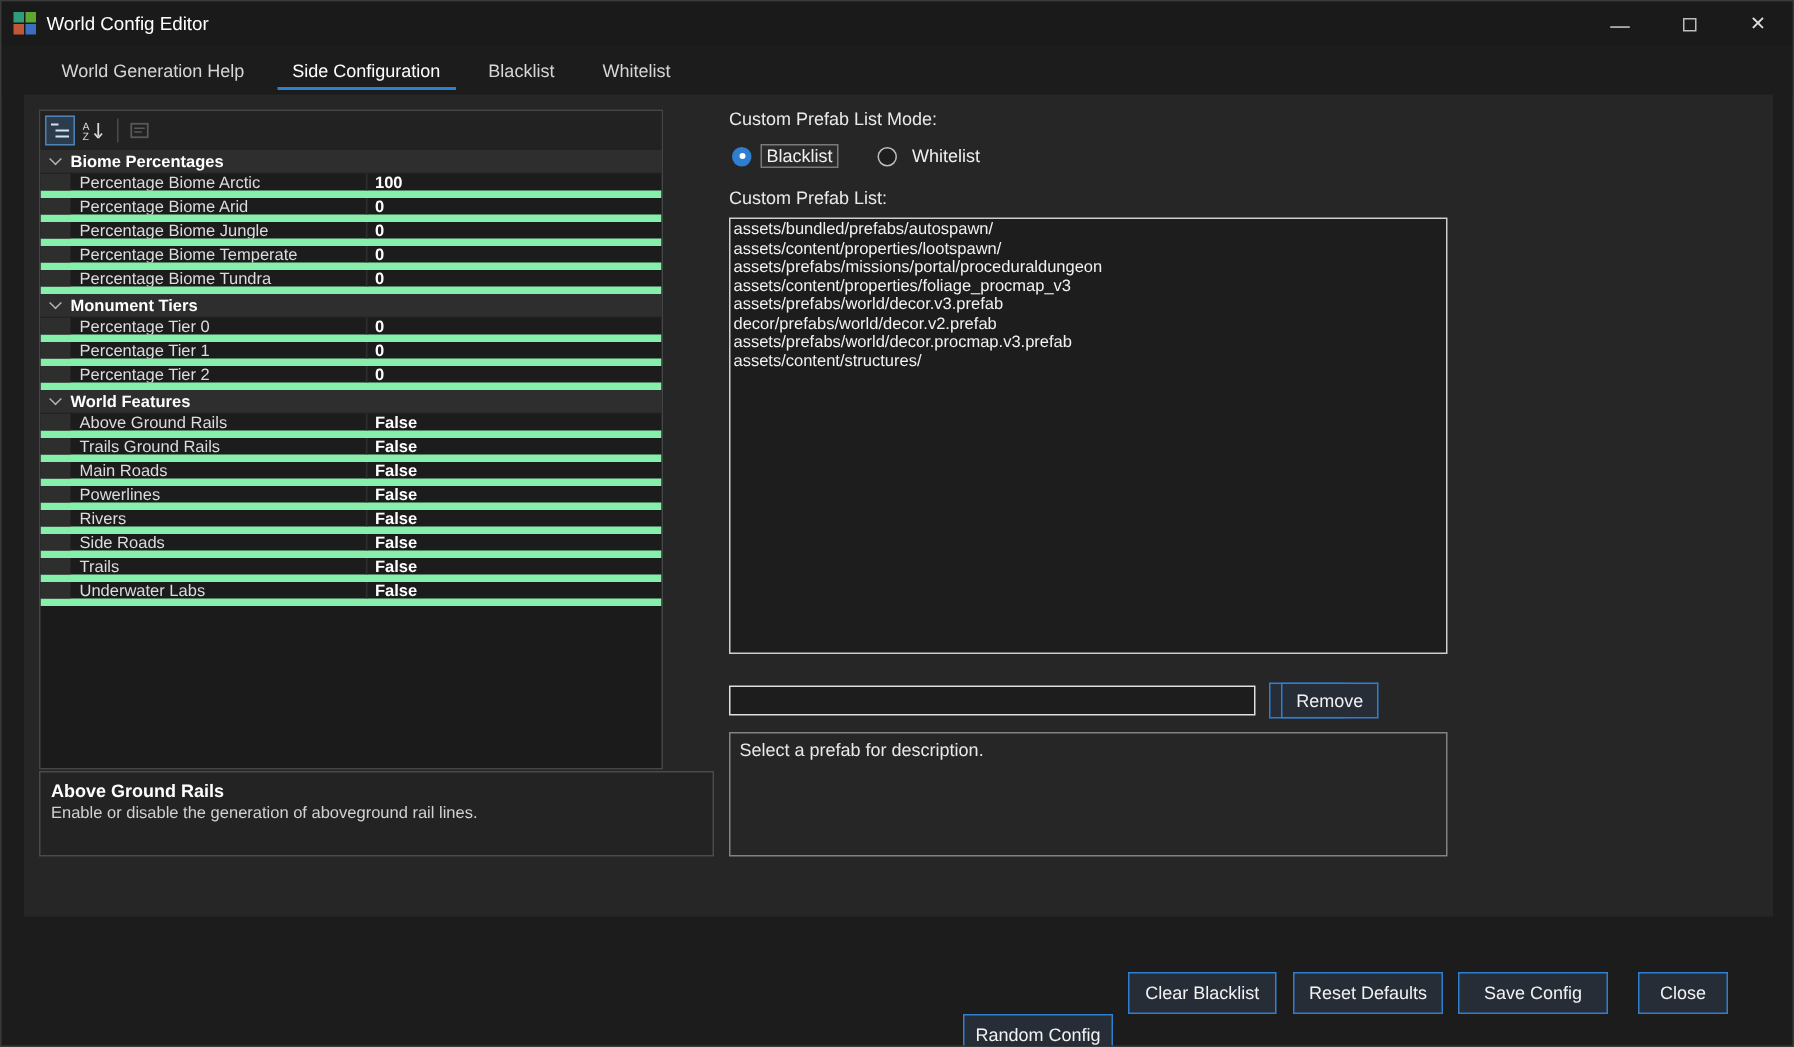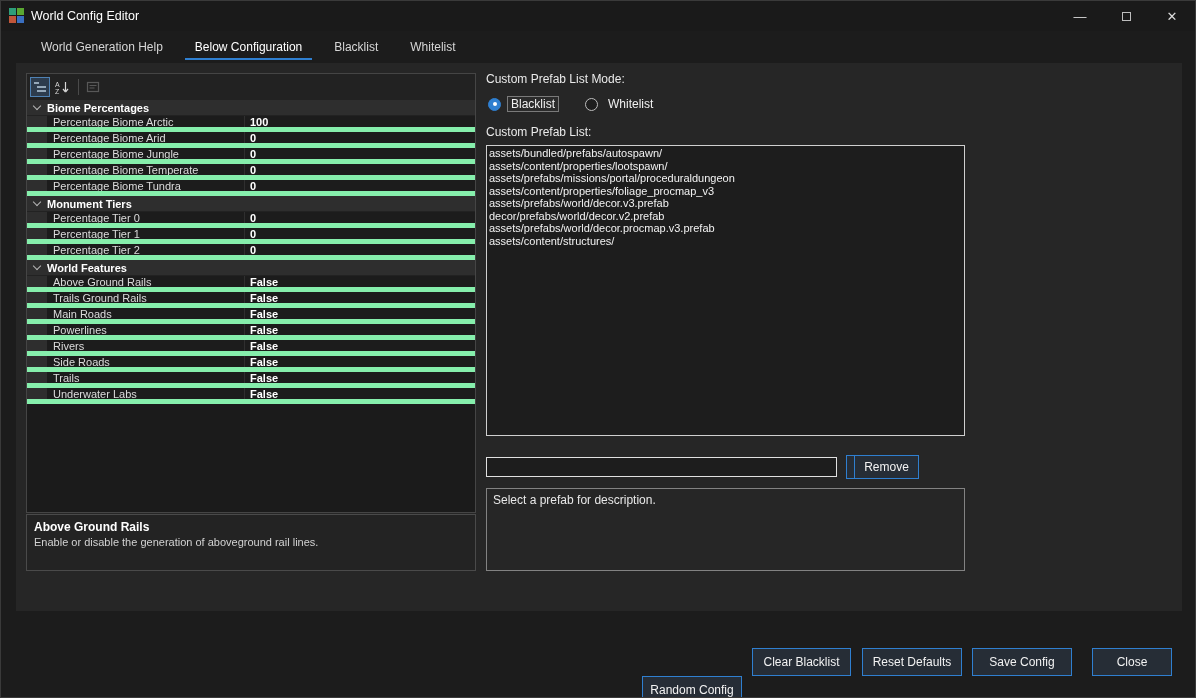--- a/index.html
+++ b/index.html
@@ -20,21 +20,21 @@
   
   .tabstrip { position:absolute; left:0; top:30px; width:100%; height:32px; background:#1c1c1c; display:flex; align-items:center; padding-left:24px; }
   .tab { padding:0 16px; height:30px; line-height:30px; color:#d6d6d6; font-size:12px; position:relative; cursor:default; }
   .tab.active { color:#ffffff; }
   .tab.active::after { content:""; position:absolute; left:6px; right:6px; bottom:2px; height:2px; background:var(--accent); }
 
   
   .content { position:absolute; left:15px; top:62px; width:1166px; height:548px; background:#262626; }
 
   
-  .pgrid { position:absolute; left:10px; top:10px; width:450px; height:440px; background:#1b1b1b; border:1px solid #454545; display:flex; flex-direction:column; }
+  .pgrid { position:absolute; left:10px; top:10px; width:416px; height:440px; background:#1b1b1b; border:1px solid #454545; display:flex; flex-direction:column; }
   .pg-toolbar { height:26px; background:#222222; display:flex; align-items:center; padding-left:3px; flex:none; }
   .tb-icon { width:20px; height:20px; display:flex; align-items:center; justify-content:center; margin-right:2px; border:1px solid transparent; }
   .tb-icon.selected { background:#2d3c4d; border-color:#4f82b4; }
   .tb-icon.disabled { opacity:.45; }
   .tb-sep { width:1px; height:16px; background:#4a4a4a; margin:0 4px; }
   .pg-rows { flex:1; overflow:hidden; }
   .pg-row { display:flex; height:16px; align-items:stretch; font-size:11px; }
   .pg-category { background:#2e2e2e; border-bottom:1px solid #222; }
   .pg-category .pg-label { font-weight:bold; color:#ffffff; display:flex; align-items:center; }
   .pg-gutter { width:20px; flex:none; display:flex; align-items:center; justify-content:center; background:#2e2e2e; }
@@ -71,21 +71,21 @@
   .remove-btn { position:absolute; left:838px; top:392px; width:65px; height:24px; }
 
   .prefab-desc { position:absolute; left:470px; top:425px; width:479px; height:83px; background:#262626; border:1px solid #828282; padding:4px 6px; color:#e8e8e8; font-size:12px; }
 
   
   .footer-btn { position:absolute; top:647px; height:28px; }
   .b-random { left:641px; width:100px;margin-top:28px; }
   .b-clear  { left:751px; width:99px; }
   .b-reset  { left:861px; width:100px; }
   .b-save   { left:971px; width:100px; }
-  .b-close  { left:1091px; width:80px; }
+  .b-close  { left:1091px; width:60px; }
 </style>
 </head>
 <body>
 
 <div class="window">
 
   <div class="titlebar">
     <span class="app-icon">
       <i style="background:#2e9e7a"></i>
         <i style="background:#5aa832"></i>
@@ -97,21 +97,21 @@
       <div class="win-btn">—</div>
       <div class="win-btn max">
           <span></span>
         </div>
       <div class="win-btn">✕</div>
     </div>
   </div>
 
   <div class="tabstrip">
     <div class="tab">World Generation Help</div>
-    <div class="tab active">Below Configuration</div>
+    <div class="tab active">Side Configuration</div>
     <div class="tab">Blacklist</div>
     <div class="tab">Whitelist</div>
   </div>
 
   <div class="content">
 
     <div class="pgrid">
       <div class="pg-toolbar">
         <div class="tb-icon selected">
           <svg width="14" height="14" viewBox="0 0 14 14">

